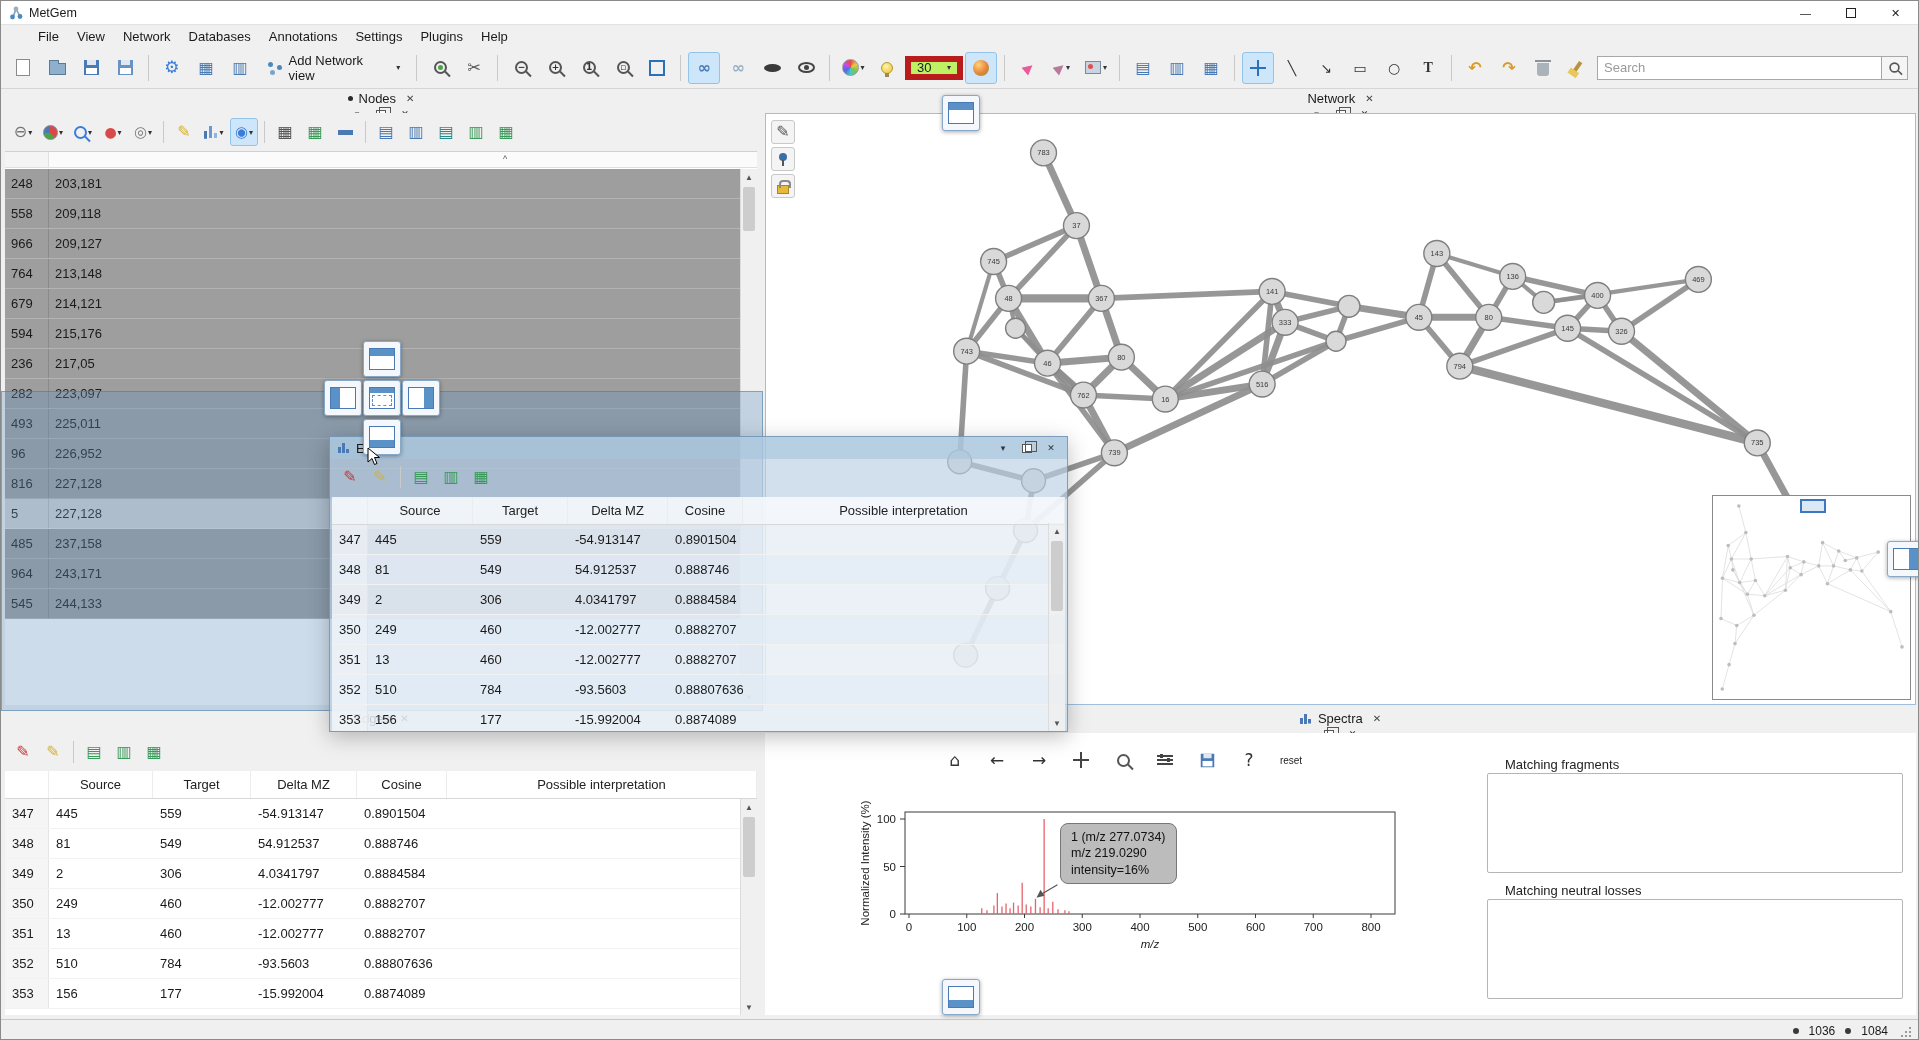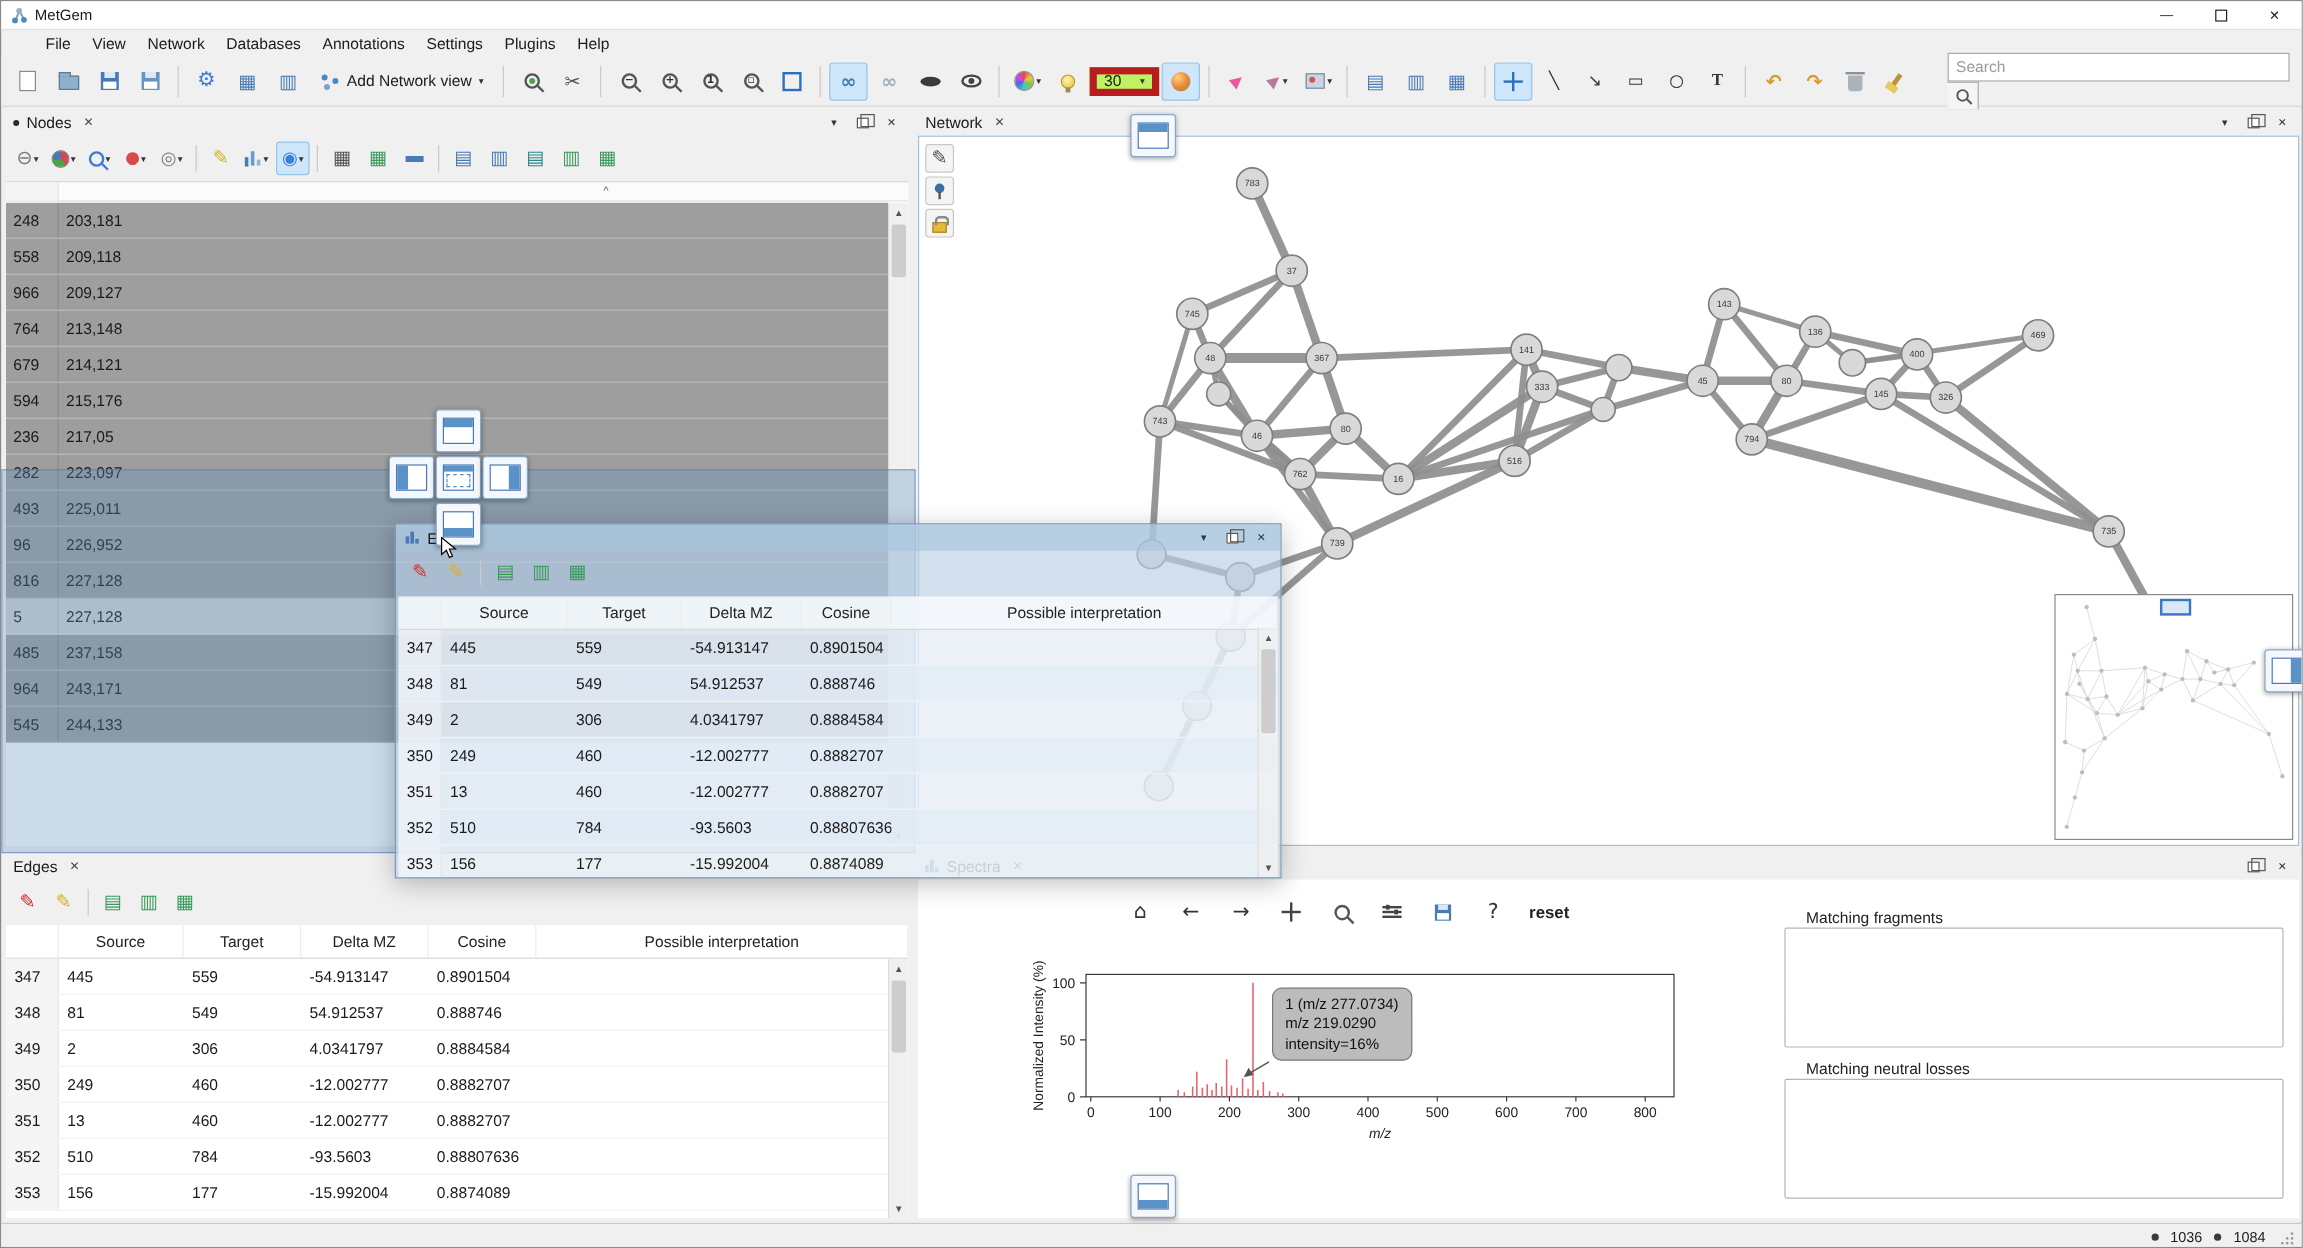--- a/index.html
+++ b/index.html
@@ -103,29 +103,29 @@
       linear-gradient(#444,#444) 0 9px/16px 2px no-repeat; position:relative; }
   .i-sliders::before { content:""; position:absolute; left:3px; top:0; width:3px; height:4px; background:#444; }
   .i-sliders::after { content:""; position:absolute; left:10px; top:4px; width:3px; height:4px; background:#444; }
   .i-ring { font-size:15px; color:#777; }
   .i-reddot { font-size:14px; color:#d84a4a; }
   .i-bluering { font-size:15px; color:#3b7dd8; }
   .i-circminus { font-size:16px; color:#777; }
   .i-bluebar { width:15px; height:5px; background:#4a7ab5; }
 
   .combo { height:24px; background:#bef264; border:6px solid #b91c1c; display:flex; align-items:center; padding:0 6px; gap:8px; font-size:13px; min-width:58px; justify-content:space-between; }
-  .searchbox { display:flex; margin-right:4px;flex-direction:column; }
+  .searchbox { display:flex; align-items:center; margin-right:4px; }
   .searchbox input { width:285px; height:24px; border:1px solid #a8a8a8; padding:0 6px; font-size:13px; font-family:inherit; background:#fff; color:#222; }
   .searchbox input::placeholder { color:#9a9a9a; }
   .searchbox .sbtn { width:26px; height:24px; border:1px solid #a8a8a8; border-left:none; display:flex; align-items:center; justify-content:center; background:#f5f5f5; }
   .i-lens.small { transform:scale(0.8); }
 
   
   .panel { position:absolute; background:#f0f0f0; }
-  .phead { height:22px; display:flex; align-items:center; justify-content:space-between; padding:0 8px; }
+  .phead { height:22px; display:flex; align-items:center; justify-content:space-between; padding:0 8px;flex-direction:column; }
   .ptab { display:flex; align-items:center; gap:6px; font-size:13px; }
   .tabdot { width:5px; height:5px; border-radius:50%; background:#2a2a2a; }
   .tclose { font-size:10px; color:#444; margin-left:4px; }
   .pbtns { display:flex; align-items:center; gap:8px; }
   .pbtn { min-width:16px; height:16px; display:flex; align-items:center; justify-content:center; font-size:9px; color:#333; }
 
   .ptoolbar { position:absolute; left:2px; top:22px; right:2px; height:38px; display:flex; align-items:center; gap:2px; padding:0 4px; background:#f0f0f0; }
   .pt-btn { height:28px; min-width:28px; display:flex; align-items:center; justify-content:center; border-radius:3px; border:1px solid transparent; gap:1px; padding:0 2px; }
   .pt-btn.active { background:#cde6f9; border-color:#92c4ea; }
   .pt-sep { width:1px; height:22px; background:#c9c9c9; margin:0 4px; }
@@ -162,21 +162,21 @@
   .side-toolbar { position:absolute; left:5px; top:6px; width:26px; display:flex; flex-direction:column; gap:3px; z-index:5; }
   .sbtn2 { width:24px; height:24px; background:#f4f4f4; border:1px solid #c8c8c8; border-radius:3px; display:flex; align-items:center; justify-content:center; }
   .minimap { position:absolute; left:946px; top:381px; width:199px; height:205px; background:#fff; border:1px solid #8a8a8a; z-index:6; }
   .mini-view { position:absolute; left:87px; top:3px; width:26px; height:14px; border:2px solid #3c78c0; background:rgba(90,150,210,0.22); }
 
   
   .scontent { position:absolute; left:2px; top:22px; right:2px; bottom:2px; background:#fff; overflow:hidden; }
   .spec-toolbar { position:absolute; left:8px; top:14px; width:700px; display:flex; justify-content:center; align-items:center; gap:18px; }
   .sp-btn { height:26px; min-width:24px; display:flex; align-items:center; justify-content:center; color:#333; }
   .sp-glyph { font-size:17px; color:#333; }
-  .reset-label { font-size:14px; color:#222;font-weight:bold; }
+  .reset-label { font-size:10px; color:#222; }
   .spec-chart { position:absolute; left:8px; top:63px; width:700px; height:215px; }
   .spec-tooltip { position:absolute; left:287px; top:27px; background:#bcbcbc; border:1px solid #777; border-radius:8px; padding:5px 10px; font-size:12.5px; line-height:1.3; color:#111; }
   .match-label { position:absolute; font-size:13px; color:#222; }
   .match-box { position:absolute; background:#fff; border:1px solid #b5b5b5; border-radius:2px; }
 
   
   .statusbar { position:absolute; left:0; right:0; top:1018px; height:22px; background:#f0f0f0; border-top:1px solid #c8c8c8; display:flex; align-items:center; justify-content:flex-end; gap:10px; padding-right:6px; font-size:12px; }
   .sb-dot { width:6px; height:6px; border-radius:50%; background:#3a3a3a; display:inline-block; }
   .grip { position:relative; width:14px; height:16px; }
   .grip::before { content:""; position:absolute; right:1px; bottom:2px; width:2px; height:2px; background:#9a9a9a;

